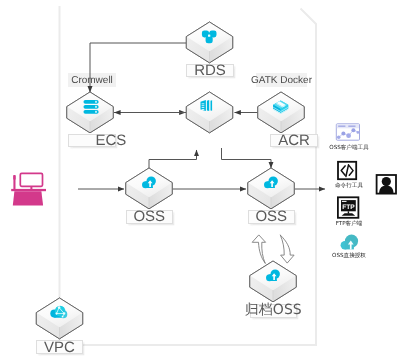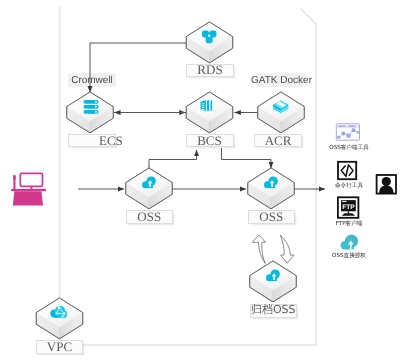--- a/index.html
+++ b/index.html
@@ -4,23 +4,23 @@
 <style>
   html,body{margin:0;padding:0;}
   body{width:403px;height:363px;background:#ffffff;font-family:"Liberation Sans",sans-serif;overflow:hidden;position:relative;
        -webkit-font-smoothing:antialiased;text-rendering:geometricPrecision;
        transform:translateZ(0);}
   #stage{position:absolute;left:0;top:0;width:403px;height:363px;}
   .layer{position:absolute;left:0;top:0;z-index:2;}
   svg text{-webkit-font-smoothing:antialiased;}
   .nodebox{position:absolute;z-index:3;background:#fcfcfc;border:1px solid #dedede;
        box-shadow:1.5px 1.5px 1.5px rgba(0,0,0,.08);
-       font-size:13px;color:#595959;display:flex;align-items:center;justify-content:center;
-       white-space:nowrap;box-sizing:border-box;font-family:Liberation Serif, serif;}
-  .nodebox.cjk{font-family:"DejaVu Sans",sans-serif;font-size:11px;}
+       font-size:15px;color:#595959;display:flex;align-items:center;justify-content:center;
+       white-space:nowrap;box-sizing:border-box;}
+  .nodebox.cjk{font-family:"DejaVu Sans",sans-serif;font-size:14px;}
   .tagbox{position:absolute;z-index:1;background:#f1f1f1;font-size:10px;color:#4a4a4a;
        display:flex;align-items:center;justify-content:center;white-space:nowrap;box-sizing:border-box;}
   .sidecap{position:absolute;z-index:3;font-size:5.6px;color:#1a1a1a;text-align:center;white-space:nowrap;
        font-family:"DejaVu Sans",sans-serif;transform-origin:center;}
 </style>
 </head>
 <body>
 
 <div id="stage">
   <svg class="layer" id="canvas" width="403" height="363">
@@ -250,22 +250,21 @@
                L252.2,242.3 L258.8,234.9 L265.6,242.3 L261.8,242.3
                C261.5,250.4 262.5,257.2 265.1,263.1 Z"></path>
       <path d="M280.4,235.2 C286.8,241.2 290.4,248.2 290.2,255.1
                L294.1,255.1 L287.2,263.1 L280.6,255.1 L284.2,255.1
                C284.4,248.3 283.0,241.2 280.4,235.2 Z"></path>
     </g>
   </svg>
 
   <div class="nodebox" style="left:186px;top:63.5px;width:48px;height:13.6px;">RDS</div>
   <div class="nodebox" style="left:67.6px;top:133.9px;width:48.6px;height:13.6px;padding-left:38px;">ECS</div>
-  <div class="nodebox" style="left:185.5px;top:133.9px;width:48px;height:13.6px;">BCS</div>
-  <div class="nodebox" style="left:254px;top:133.9px;width:48px;height:13.6px;">ACR</div>
+  <div class="nodebox" style="left:270px;top:133.9px;width:48px;height:13.6px;">ACR</div>
   <div class="nodebox" style="left:125.9px;top:210.1px;width:46.8px;height:13.6px;">OSS</div>
   <div class="nodebox" style="left:247.9px;top:210.1px;width:46.8px;height:13.6px;">OSS</div>
   <div class="nodebox cjk" style="left:249.5px;top:303.5px;width:47.5px;height:14.5px;">归档OSS</div>
   <div class="nodebox" style="left:36px;top:340px;width:47px;height:14px;">VPC</div>
 
   <div class="tagbox" style="left:68px;top:73px;width:48px;height:14px;">Cromwell</div>
   <div class="tagbox" style="left:256px;top:73px;width:51px;height:14px;">GATK Docker</div>
 
   <div class="sidecap" style="left:321px;top:143.5px;width:56px;">OSS客户端工具</div>
   <div class="sidecap" style="left:321px;top:181.8px;width:56px;">命令行工具</div>

